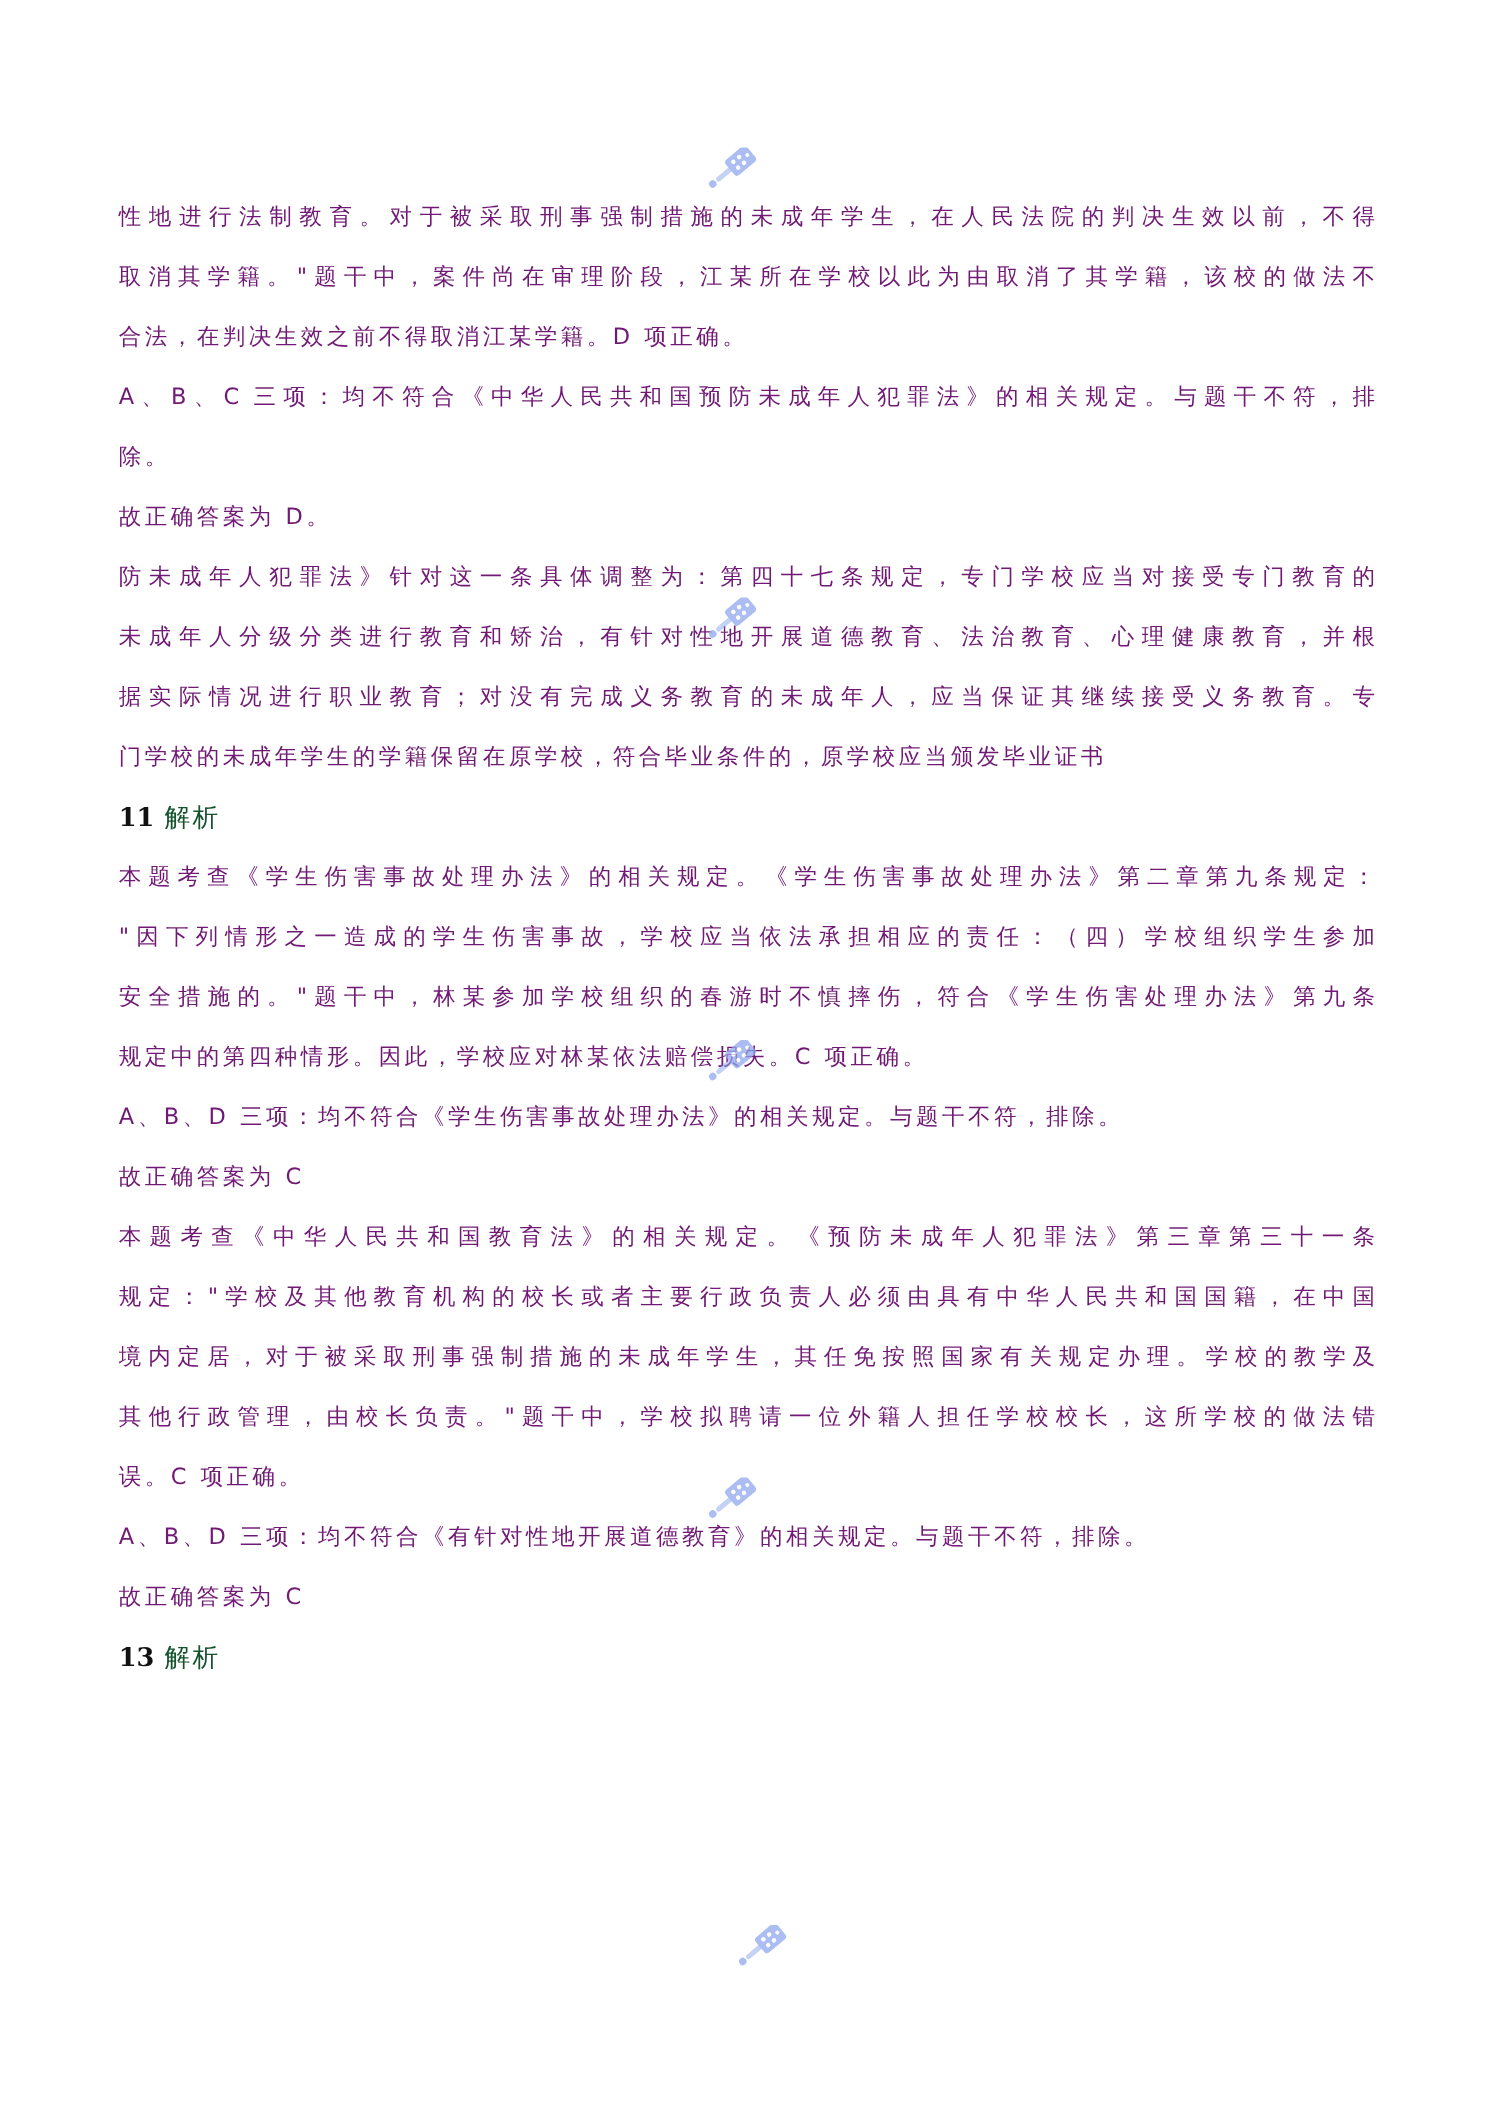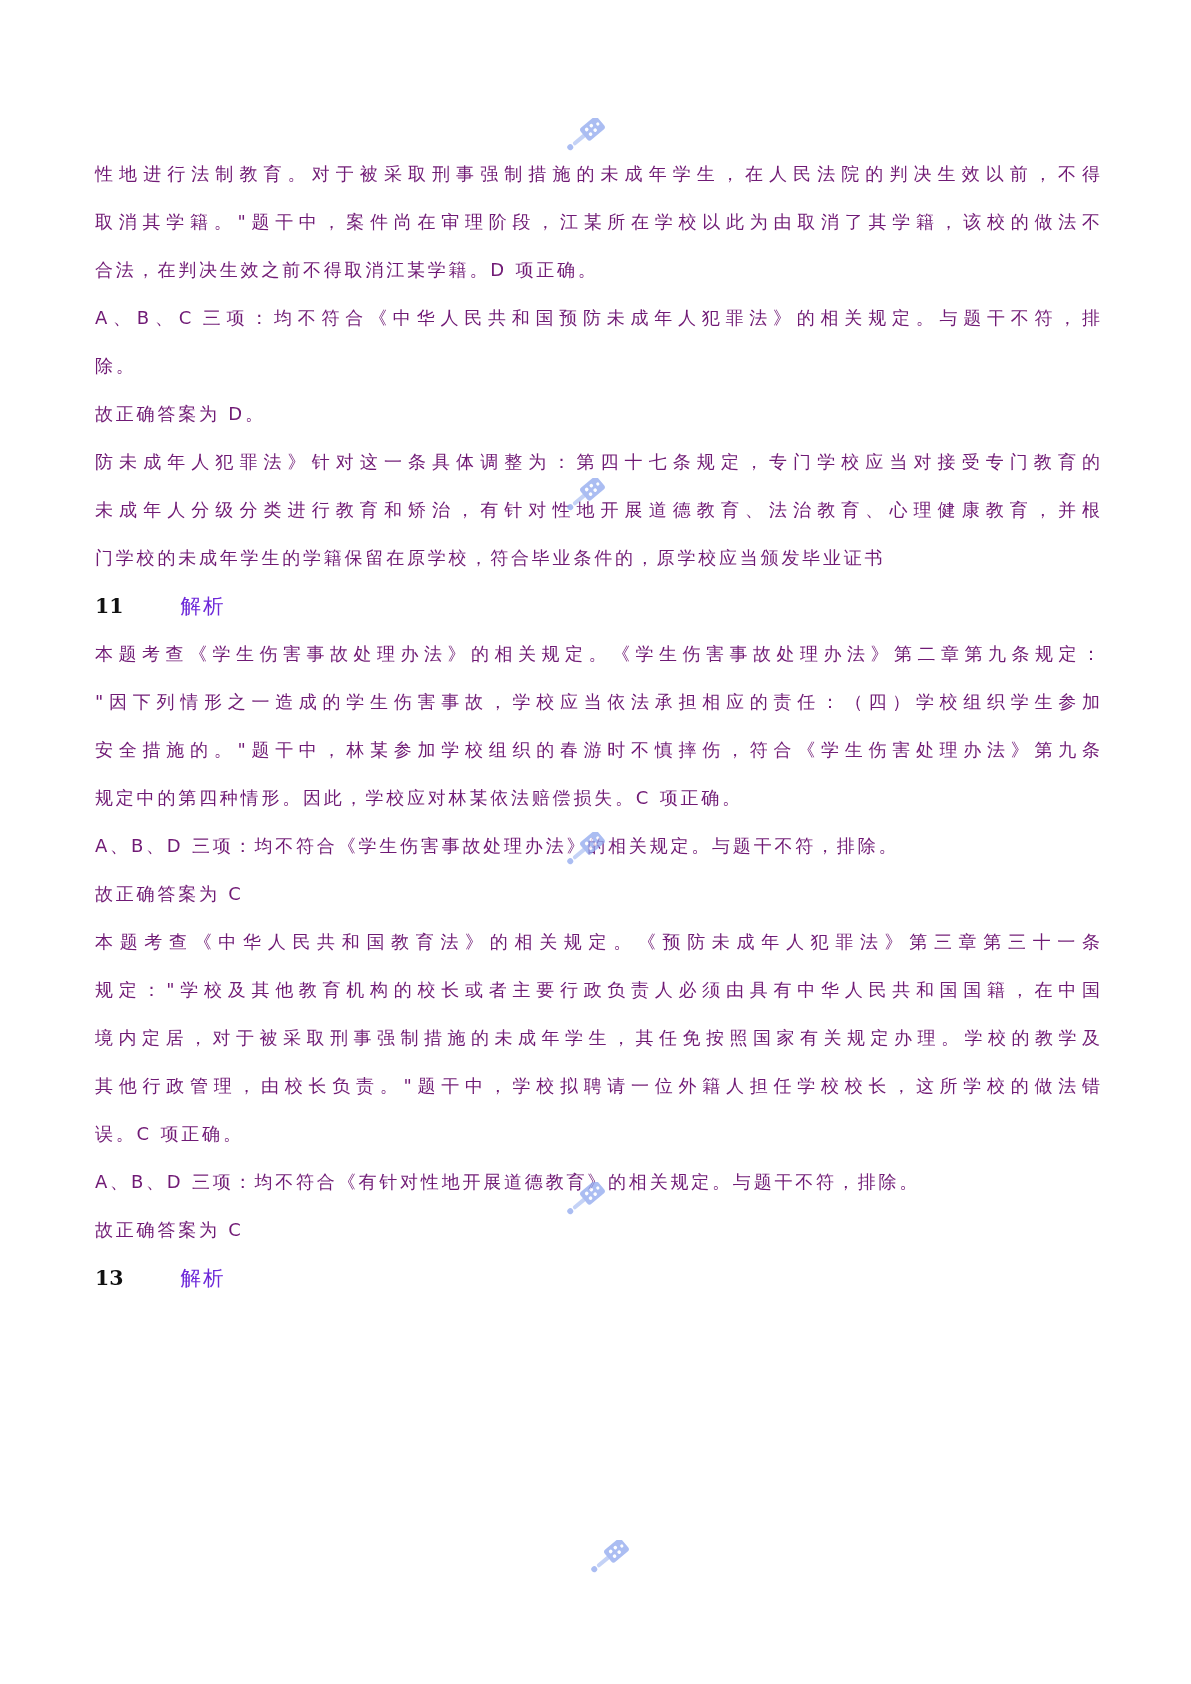--- a/index.html
+++ b/index.html
@@ -37,46 +37,46 @@
     .heading {
       height: 48px;
       line-height: 48px;
       font-size: 20.5px;
       white-space: nowrap;
     }
     .heading .num {
       font-family: "DejaVu Serif", "Liberation Serif", serif;
       font-weight: bold;
       color: #111111;
-      margin-right: 22px;
+      margin-right: 8px;
     }
     .heading .lbl {
-      color: #6d28d9;
+      color: #14532d;
       letter-spacing: 2px;
-      margin-left: 35px;
     }
     .watermark {
       position: absolute;
       width: 52px;
       height: 48px;
       opacity: 0.75;
     }
   </style>
 </head>
 <body>
 
 <div class="page" id="page">
     <div class="line justify">性地进行法制教育。对于被采取刑事强制措施的未成年学生，在人民法院的判决生效以前，不得</div>
     <div class="line justify">取消其学籍。"题干中，案件尚在审理阶段，江某所在学校以此为由取消了其学籍，该校的做法不</div>
     <div class="line">合法，在判决生效之前不得取消江某学籍。D 项正确。</div>
     <div class="line justify">A、B、C 三项：均不符合《中华人民共和国预防未成年人犯罪法》的相关规定。与题干不符，排</div>
     <div class="line">除。</div>
     <div class="line">故正确答案为 D。</div>
     <div class="line justify">防未成年人犯罪法》针对这一条具体调整为：第四十七条规定，专门学校应当对接受专门教育的</div>
     <div class="line justify">未成年人分级分类进行教育和矫治，有针对性地开展道德教育、法治教育、心理健康教育，并根</div>
+    <div class="line justify">据实际情况进行职业教育；对没有完成义务教育的未成年人，应当保证其继续接受义务教育。专</div>
     <div class="line">门学校的未成年学生的学籍保留在原学校，符合毕业条件的，原学校应当颁发毕业证书</div>
     <div class="heading"><span class="num">11</span><span class="lbl">解析</span></div>
     <div class="line justify">本题考查《学生伤害事故处理办法》的相关规定。《学生伤害事故处理办法》第二章第九条规定：</div>
     <div class="line justify">"因下列情形之一造成的学生伤害事故，学校应当依法承担相应的责任：（四）学校组织学生参加</div>
     <div class="line justify">安全措施的。"题干中，林某参加学校组织的春游时不慎摔伤，符合《学生伤害处理办法》第九条</div>
     <div class="line">规定中的第四种情形。因此，学校应对林某依法赔偿损失。C 项正确。</div>
     <div class="line">A、B、D 三项：均不符合《学生伤害事故处理办法》的相关规定。与题干不符，排除。</div>
     <div class="line">故正确答案为 C</div>
     <div class="line justify">本题考查《中华人民共和国教育法》的相关规定。《预防未成年人犯罪法》第三章第三十一条</div>
     <div class="line justify">规定："学校及其他教育机构的校长或者主要行政负责人必须由具有中华人民共和国国籍，在中国</div>

